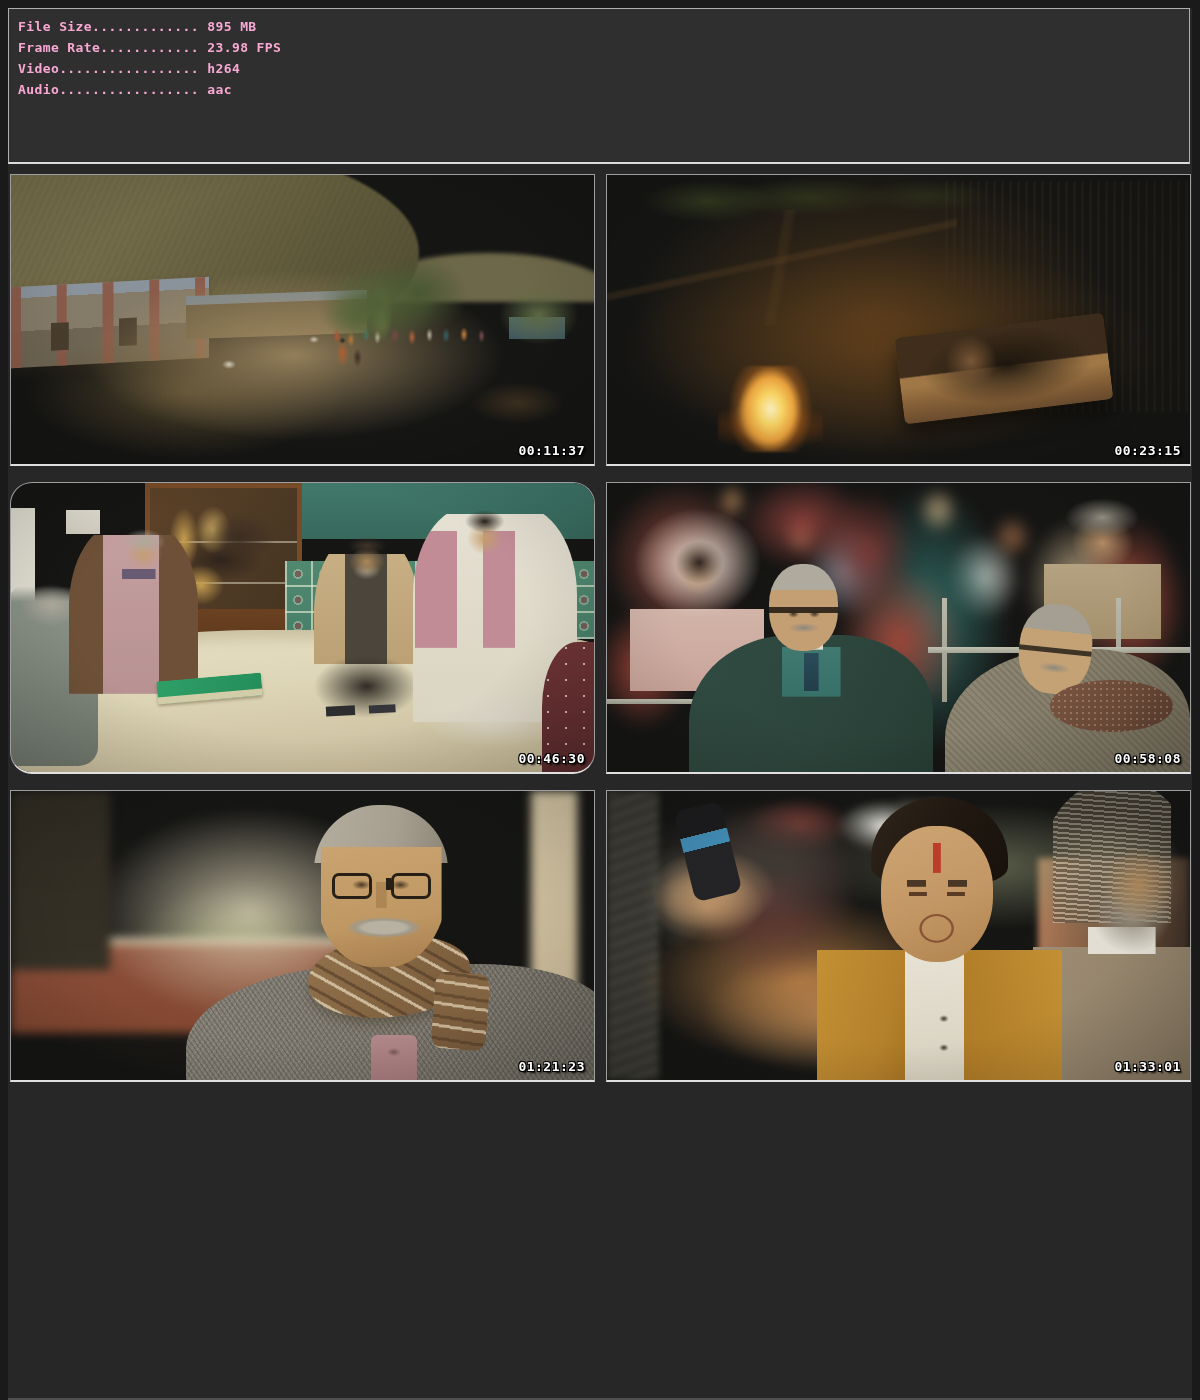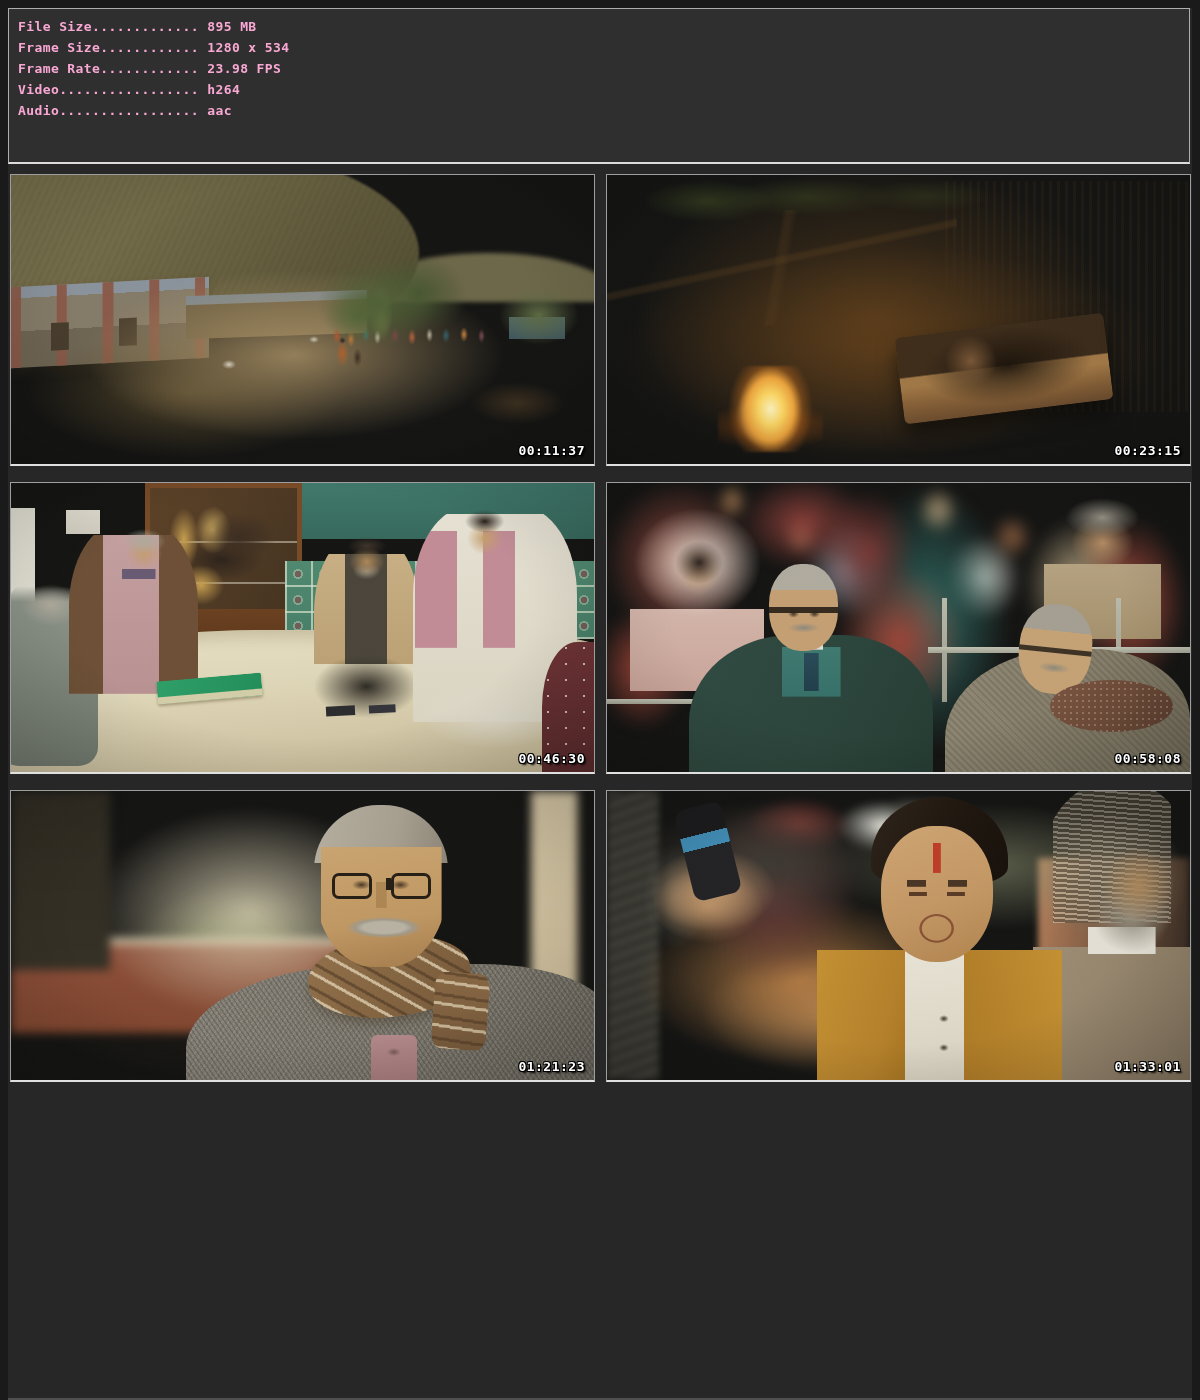--- a/index.html
+++ b/index.html
@@ -135,21 +135,21 @@
       radial-gradient(closest-side,#2c211b,rgba(44,33,27,0)) 50% 5%/72% 22% no-repeat,
       linear-gradient(90deg,rgba(0,0,0,0) 0 32%,#342620 32% 44%,rgba(0,0,0,0) 44% 56%,#342620 56% 68%,rgba(0,0,0,0) 68%) 0 100%/100% 30% no-repeat,
       linear-gradient(180deg,rgba(0,0,0,0) 0 12%,#4a4136 14% 70%,rgba(0,0,0,0) 74%);}
   .s3-grass{top:auto;bottom:-2%;height:39%;transform:rotate(-2deg) scaleX(1.06);border-radius:24% 10% 0 0/26px 12px 0 0;
     background:
       repeating-linear-gradient(88deg,rgba(160,210,110,.5) 0 2px,rgba(0,0,0,0) 2px 6px),
       repeating-linear-gradient(92deg,rgba(40,90,25,.4) 0 2px,rgba(0,0,0,0) 2px 7px),
       linear-gradient(180deg,#659843 0%,#55893a 40%,#487c2e 100%);}
 
   
-  .s4{background:linear-gradient(180deg,#e4dec6 0%,#ded6ba 30%,#d6cdb0 48%,#cfc5a6 60%,#c9bd9c 100%);}
+  .s4{background:linear-gradient(180deg,#e4dec6 0%,#ded6ba 30%,#d6cdb0 48%,#cfc5a6 60%,#c9bd9c 100%);border-radius:22px;}
   .s4-bg{background:
       linear-gradient(#3f7a6e,#35695e) 100% 0/300px 56px no-repeat,
       linear-gradient(#e8e4d8,#d8d4c8) 10% 10%/34px 24px no-repeat,
       linear-gradient(#e9e6da,#e9e6da) 0 18%/24px 150px no-repeat,
       linear-gradient(#5a7a46,#4c6a3c) 0 30%/16px 80px no-repeat;}
   .s4-cab{left:23%;top:0;width:27%;height:60%;box-sizing:border-box;border:5px solid #7a4a26;
     background:
       linear-gradient(#6b3f1f,#5c3519) 0 100%/100% 26% no-repeat,
       radial-gradient(closest-side,#caa050,rgba(202,160,80,0)) 28% 62%/46px 40px no-repeat,
       radial-gradient(closest-side,#3a2b20,rgba(58,43,32,0)) 72% 22%/72px 48px no-repeat,
@@ -422,21 +422,20 @@
       repeating-linear-gradient(5deg,rgba(220,210,190,.5) 0 2px,rgba(90,80,65,.6) 2px 5px) 40% 0/70% 46% no-repeat,
       linear-gradient(#e8e4da,#e8e4da) 55% 52%/40% 9% no-repeat,
       linear-gradient(120deg,#a29077 0%,#93826b 60%,#86765f 100%) 0 100%/100% 46% no-repeat,
       radial-gradient(closest-side,#7a6f5c,rgba(122,111,92,0)) 45% 16%/85% 46% no-repeat;}
 </style>
 </head>
 <body>
 
 <div class="info-panel">
   <div class="info-line"><span>File Size............. </span><span>895 MB</span></div>
-  <div class="info-line"><span>Frame Size............ </span><span>1280 x 534</span></div>
   <div class="info-line"><span>Frame Rate............ </span><span>23.98 FPS</span></div>
   <div class="info-line"><span>Video................. </span><span>h264</span></div>
   <div class="info-line"><span>Audio................. </span><span>aac</span></div>
 </div>
 
 <div class="grid">
 
   <figure class="shot s1">
     <div class="ly s1-hillr"></div>
     <div class="ly s1-hill"></div>

